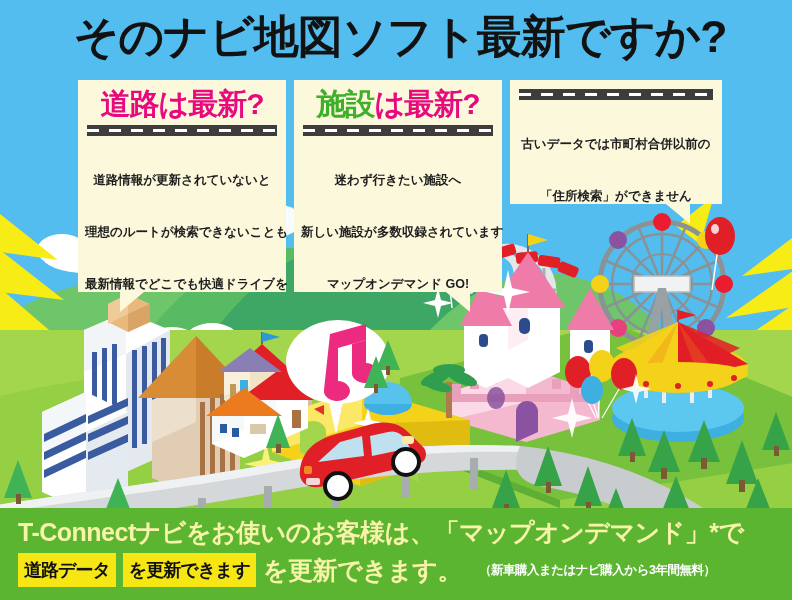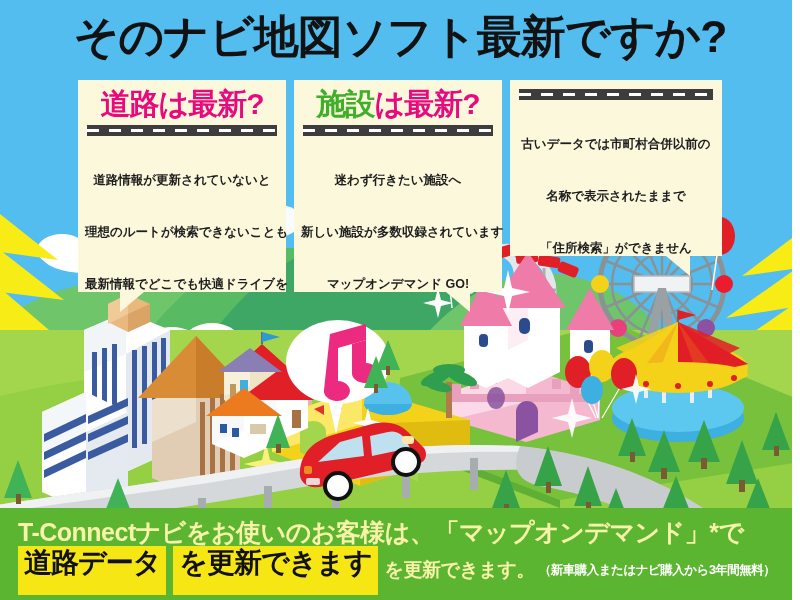--- a/index.html
+++ b/index.html
@@ -135,40 +135,40 @@
     top: 45px;
     height: 34px;
     display: flex;
     align-items: center;
     white-space: nowrap;
   }
   .chip {
     display: inline-block;
     background: #f5e614;
     color: #111111;
-    font-size: 28px;
+    font-size: 18px;
     line-height: 30px;
     font-weight: bold;
-    padding: 2px 6px 17px 6px;
+    padding: 2px 6px 2px 6px;
     margin-right: 7px;
     letter-spacing: -1px;
   }
   .banner-tail-text {
-    font-size: 19px;
+    font-size: 25px;
     line-height: 30px;
     font-weight: bold;
     color: #f7f3a8;
     letter-spacing: -0.5px;
   }
   .banner-note {
     font-size: 12.5px;
     line-height: 14px;
     font-weight: bold;
     color: #ffffff;
-    margin-left: 4px;
+    margin-left: 17px;
     letter-spacing: -0.5px;
   }
 </style>
 </head>
 <body>
 
 <div id="poster">
 
   <div class="scene">
     <svg viewBox="0 0 800 600" xmlns="http://www.w3.org/2000/svg">
@@ -601,21 +601,20 @@
       <div class="road-rule"></div>
       <div class="callout-body">迷わず行きたい施設へ</div>
       <div class="callout-body">新しい施設が多数収録されています</div>
       <div class="callout-body">マップオンデマンド GO!</div>
       <div class="tail" style="left:152px; bottom:-20px; border-width:20px 0 0 24px; border-color:#fbf8dc transparent transparent transparent;"></div>
     </div>
 
     <div class="callout" style="left:510px; top:80px; width:212px;">
       <div class="road-rule"></div>
       <div class="callout-body">古いデータでは市町村合併以前の</div>
-      <div class="callout-body">名称で表示されたままで</div>
       <div class="callout-body">「住所検索」ができません</div>
       <div class="tail" style="left:156px; bottom:-20px; border-width:20px 0 0 24px; border-color:#fbf8dc transparent transparent transparent;"></div>
     </div>
 
   </div>
 
   <div class="banner">
     <div class="banner-line1">T-Connectナビをお使いのお客様は、「マップオンデマンド」*で</div>
     <div class="banner-line2">
       <span class="chip">道路データ</span>

